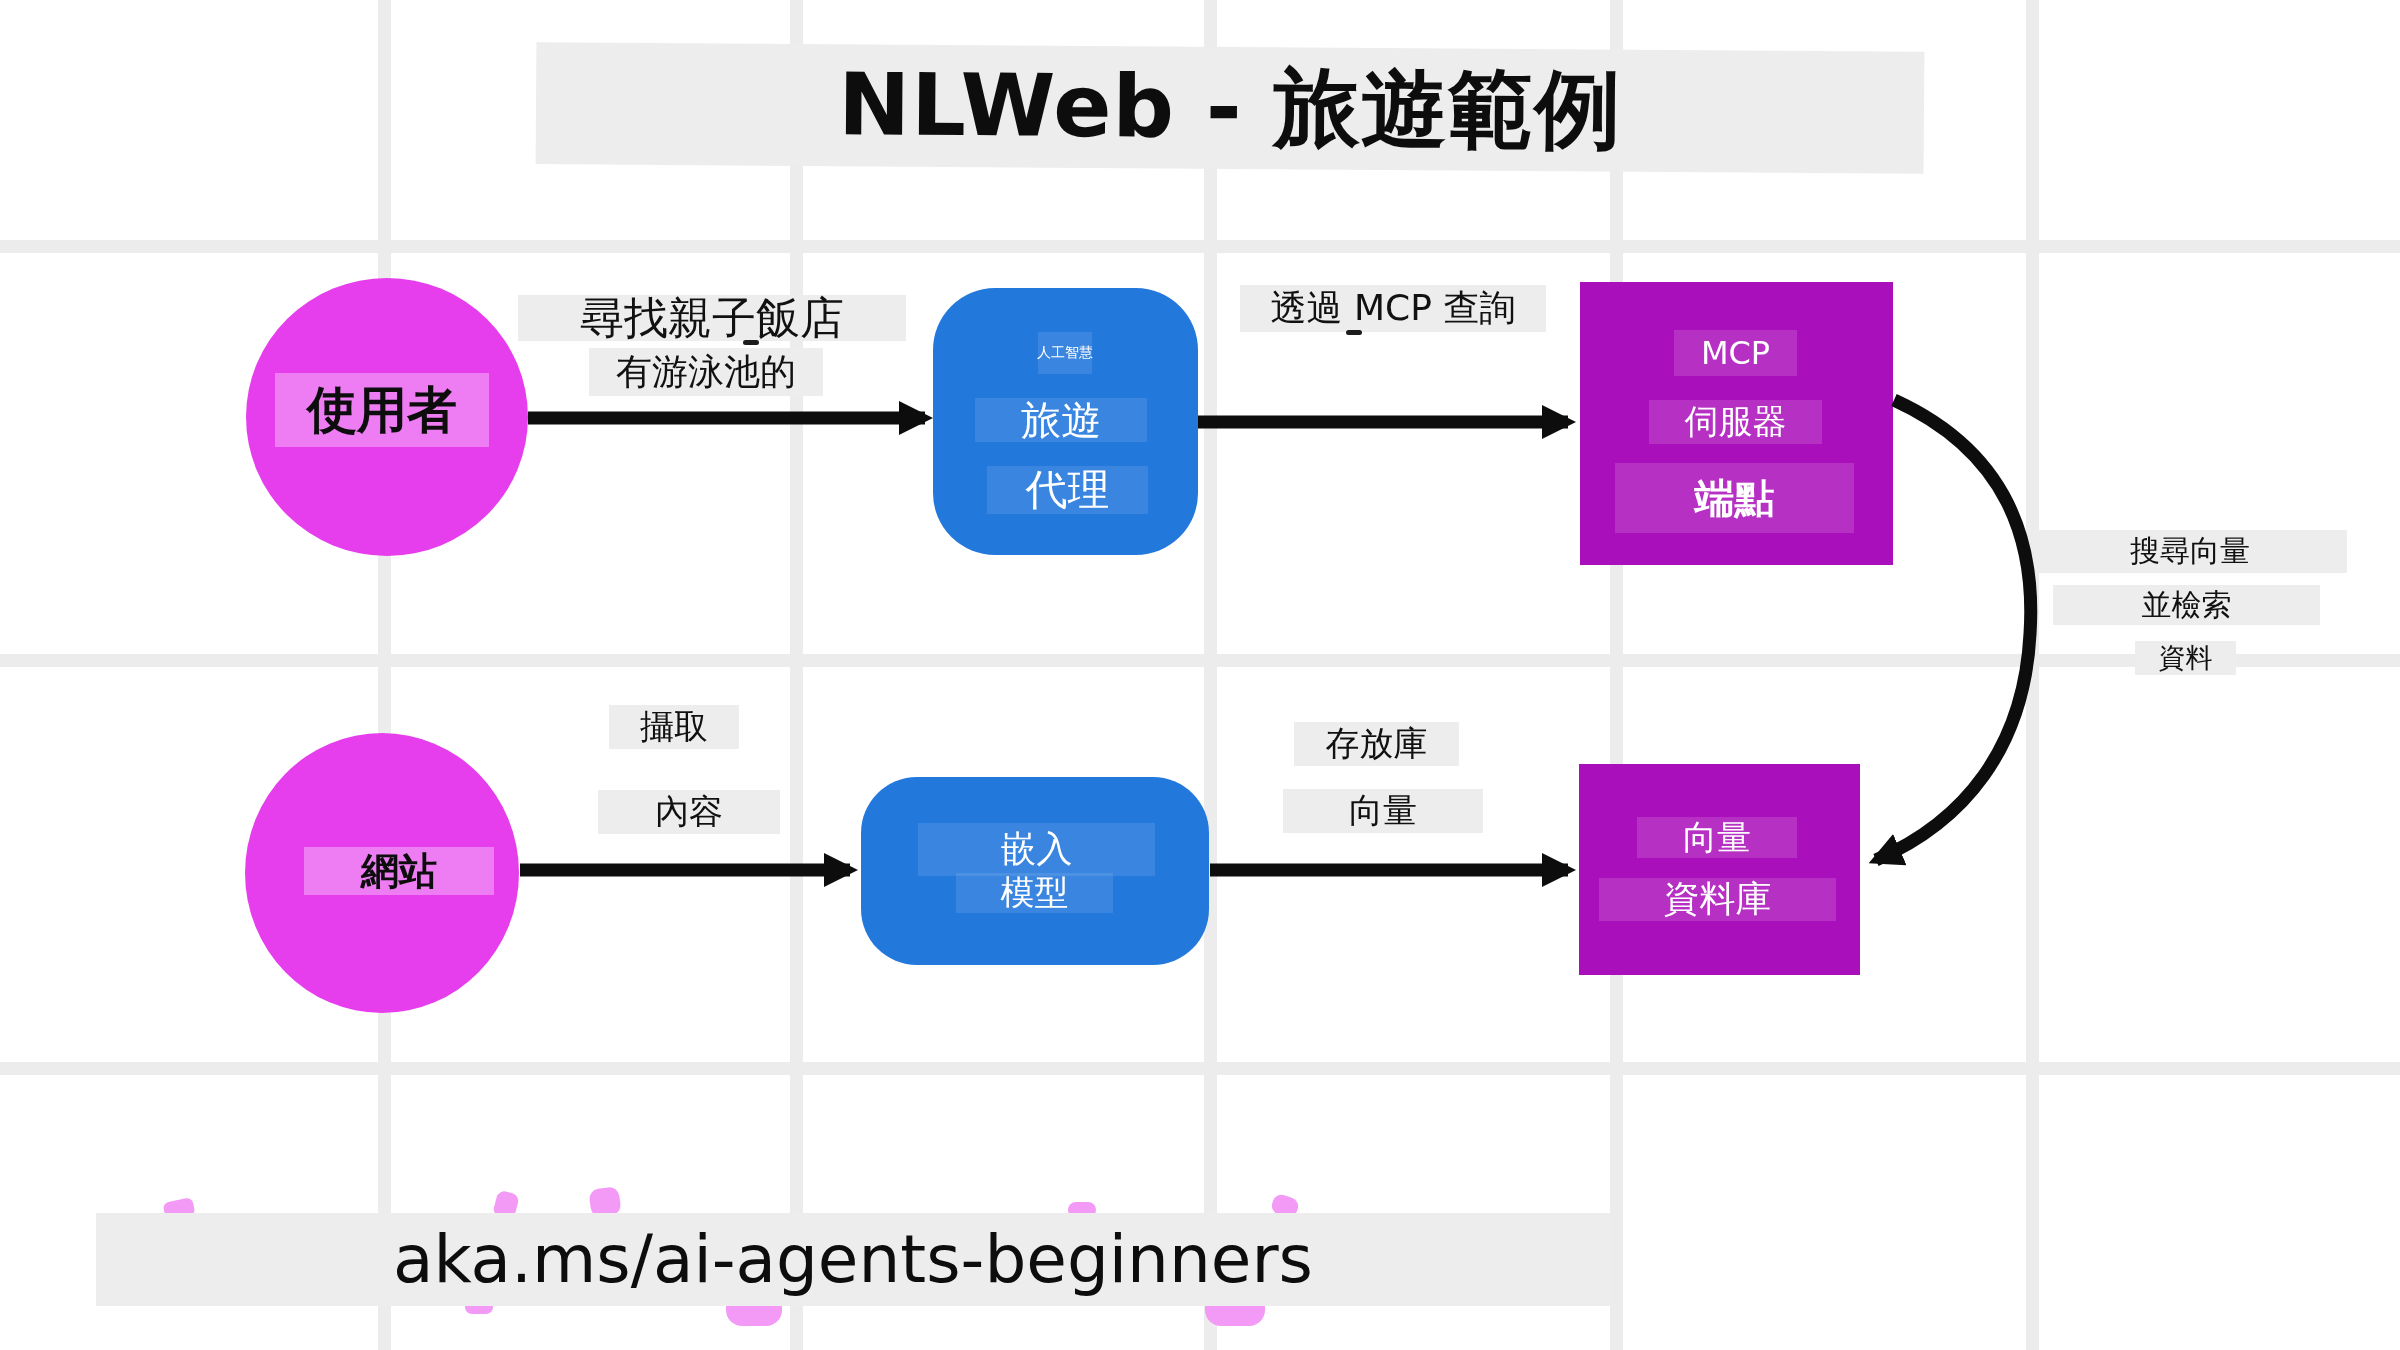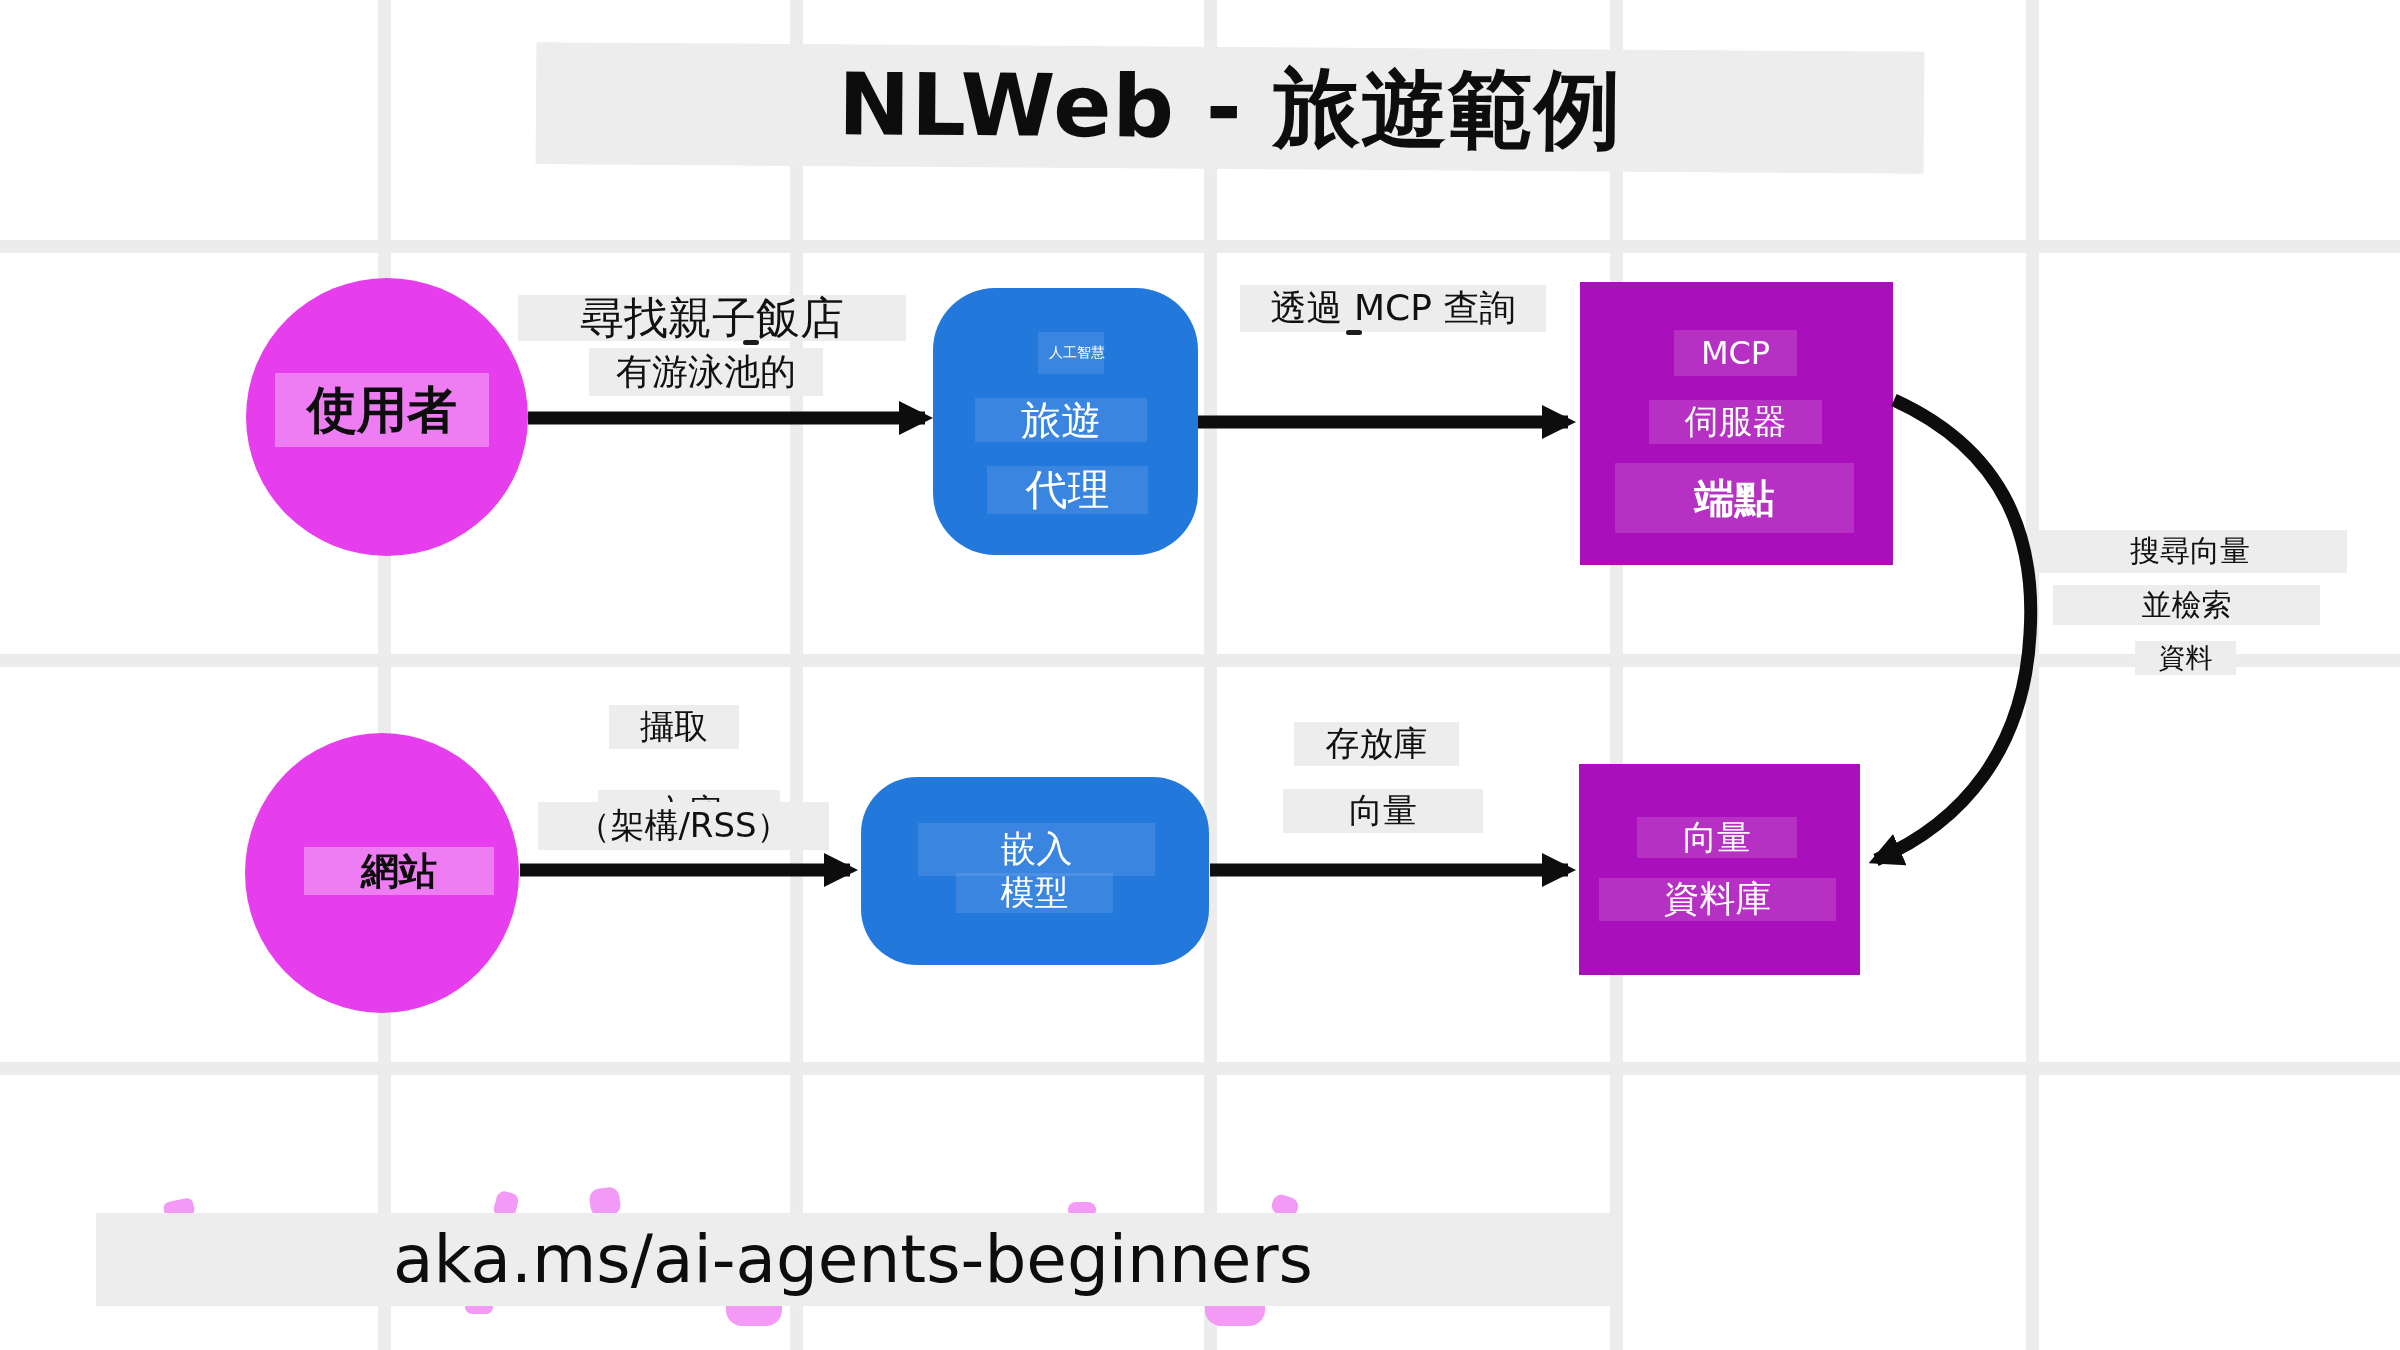--- a/index.html
+++ b/index.html
@@ -76,21 +76,21 @@
 
   <div class="chip" style="left:518px;top:295px;width:388px;height:46px;font-size:44px;">
     <span>尋找親子飯店</span>
   </div>
   <div class="chip" style="left:589px;top:348px;width:234px;height:48px;font-size:36px;">
     <span>有游泳池的</span>
   </div>
   <div class="tick" style="left:743px;top:340px;width:16px;height:5px;"></div>
 
   <div class="node-box" style="left:933px;top:288px;width:265px;height:267px;border-radius:62px;">
-    <div class="band onblue" style="left:105px;top:44px;width:54px;height:42px;font-size:14px;padding-left:12px;">
+    <div class="band onblue" style="left:105px;top:44px;width:54px;height:42px;font-size:14px;">
       <span>人工智慧</span>
     </div>
     <div class="band onblue" style="left:42px;top:110px;width:172px;height:44px;font-size:40px;">
       <span>旅遊</span>
     </div>
     <div class="band onblue" style="left:54px;top:178px;width:161px;height:48px;font-size:42px;">
       <span>代理</span>
     </div>
   </div>
 
@@ -126,23 +126,20 @@
       <span>網站</span>
     </div>
   </div>
 
   <div class="chip" style="left:609px;top:705px;width:130px;height:44px;font-size:34px;">
     <span>攝取</span>
   </div>
   <div class="chip" style="left:598px;top:790px;width:182px;height:44px;font-size:34px;">
     <span>內容</span>
   </div>
-  <div class="chip" style="left:538px;top:802px;width:291px;height:48px;font-size:34px;">
-    <span>（架構/RSS）</span>
-  </div>
 
   <div class="node-box" style="left:861px;top:777px;width:348px;height:188px;border-radius:56px;">
     <div class="band onblue" style="left:57px;top:46px;width:237px;height:53px;font-size:36px;">
       <span>嵌入</span>
     </div>
     <div class="band onblue" style="left:95px;top:96px;width:157px;height:40px;font-size:34px;">
       <span>模型</span>
     </div>
   </div>
 

